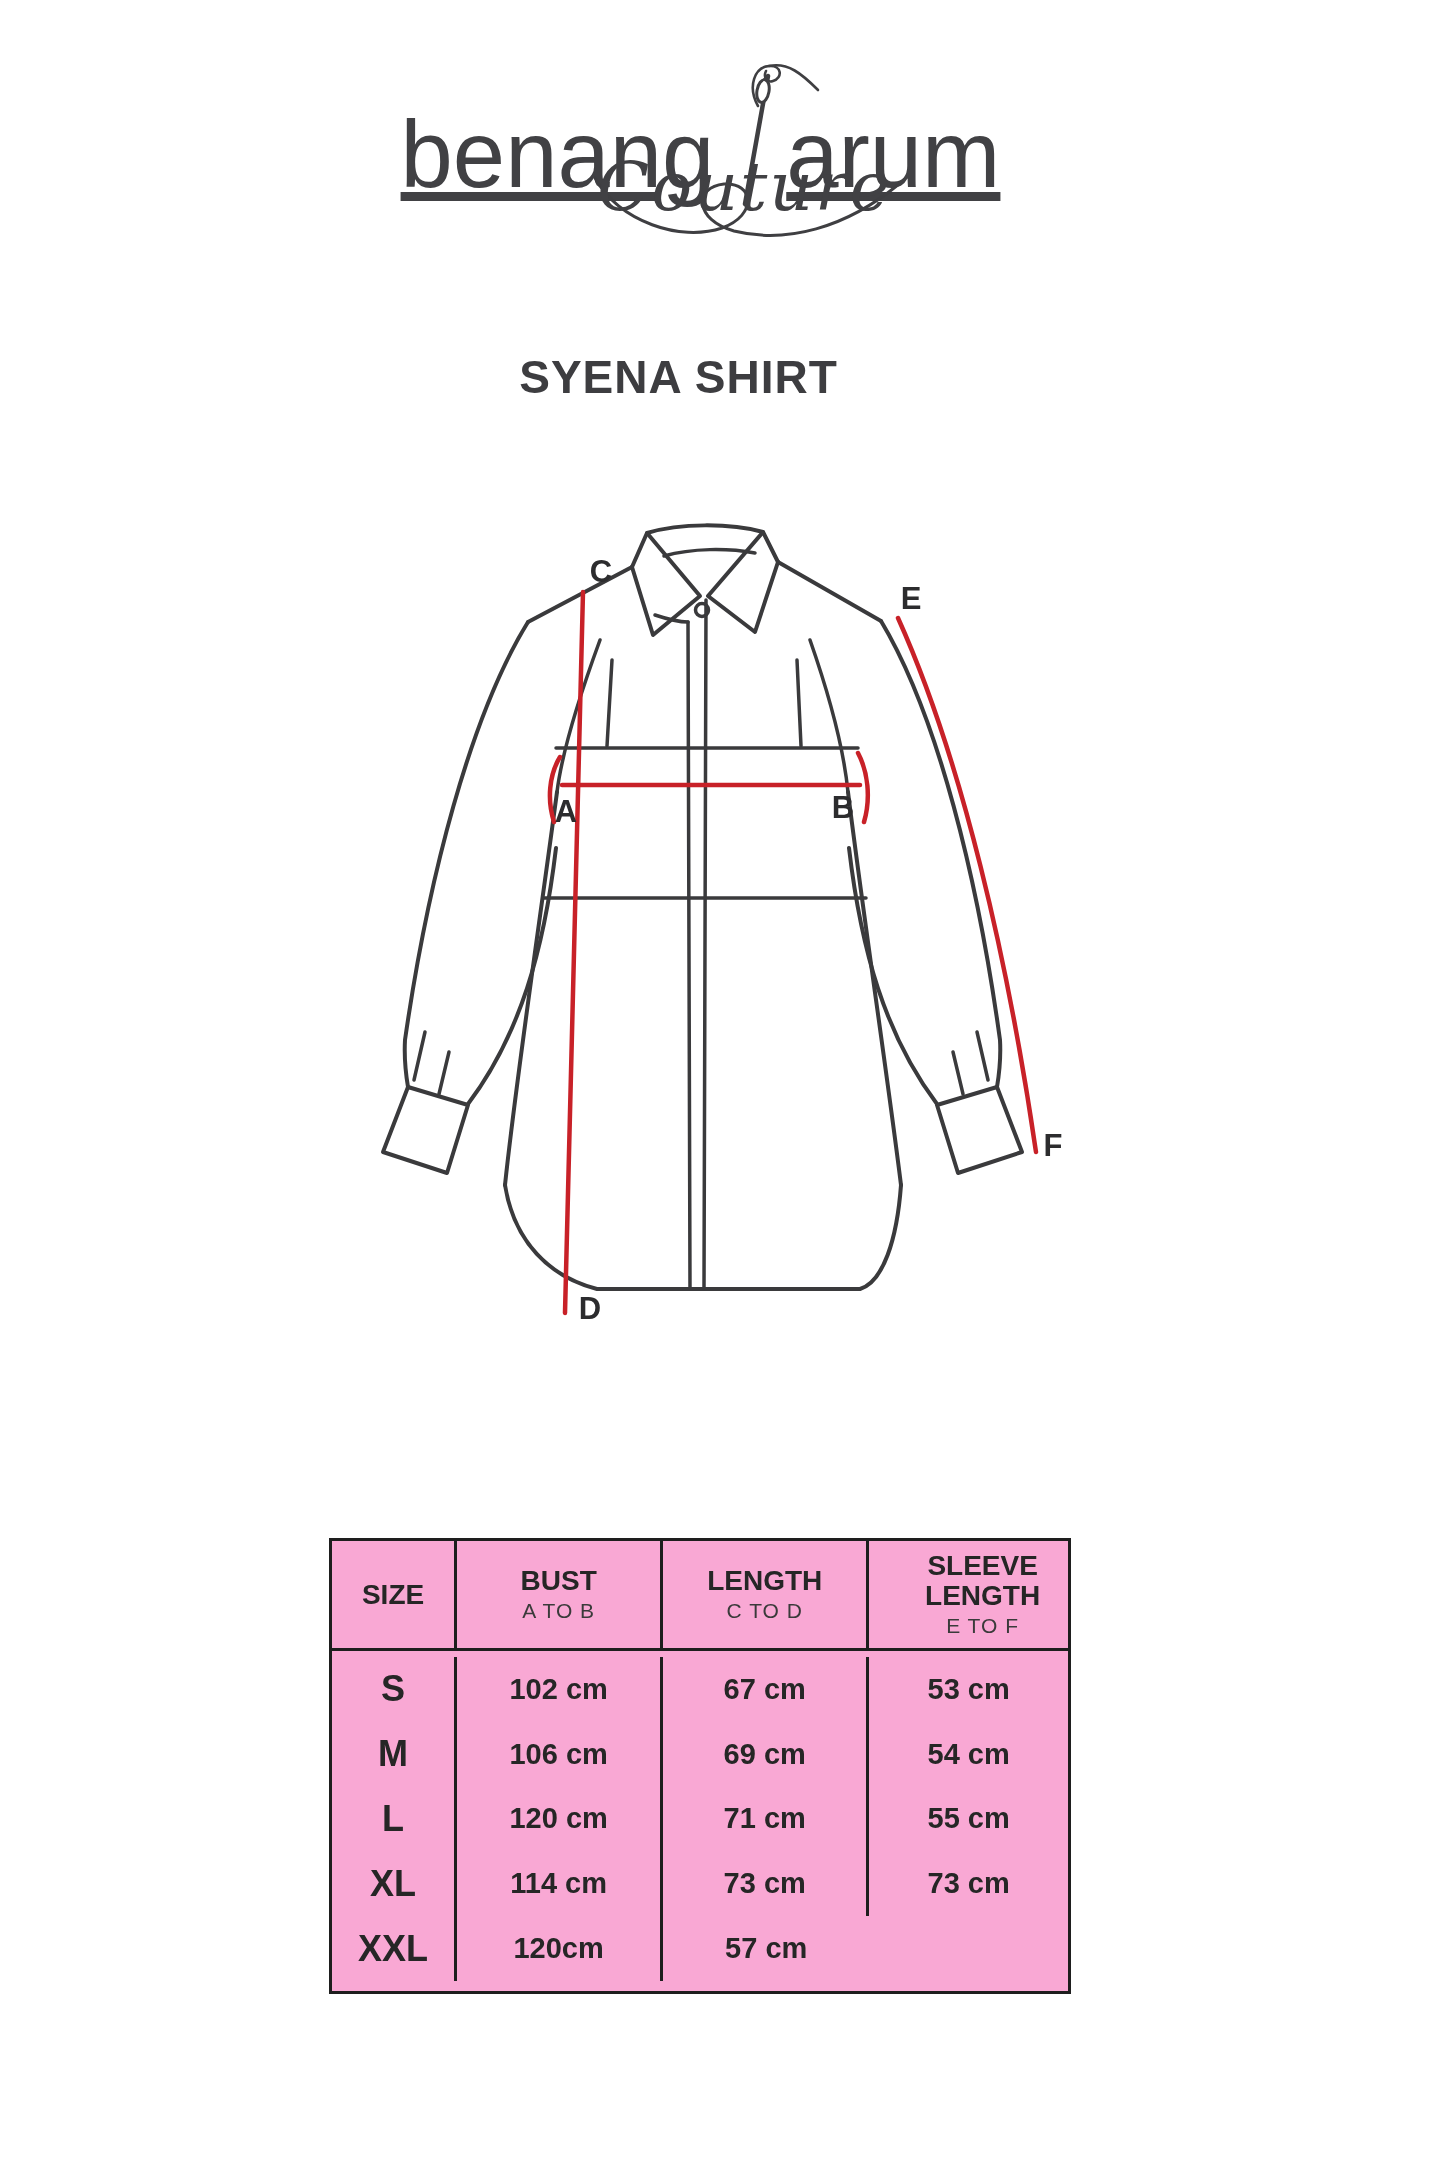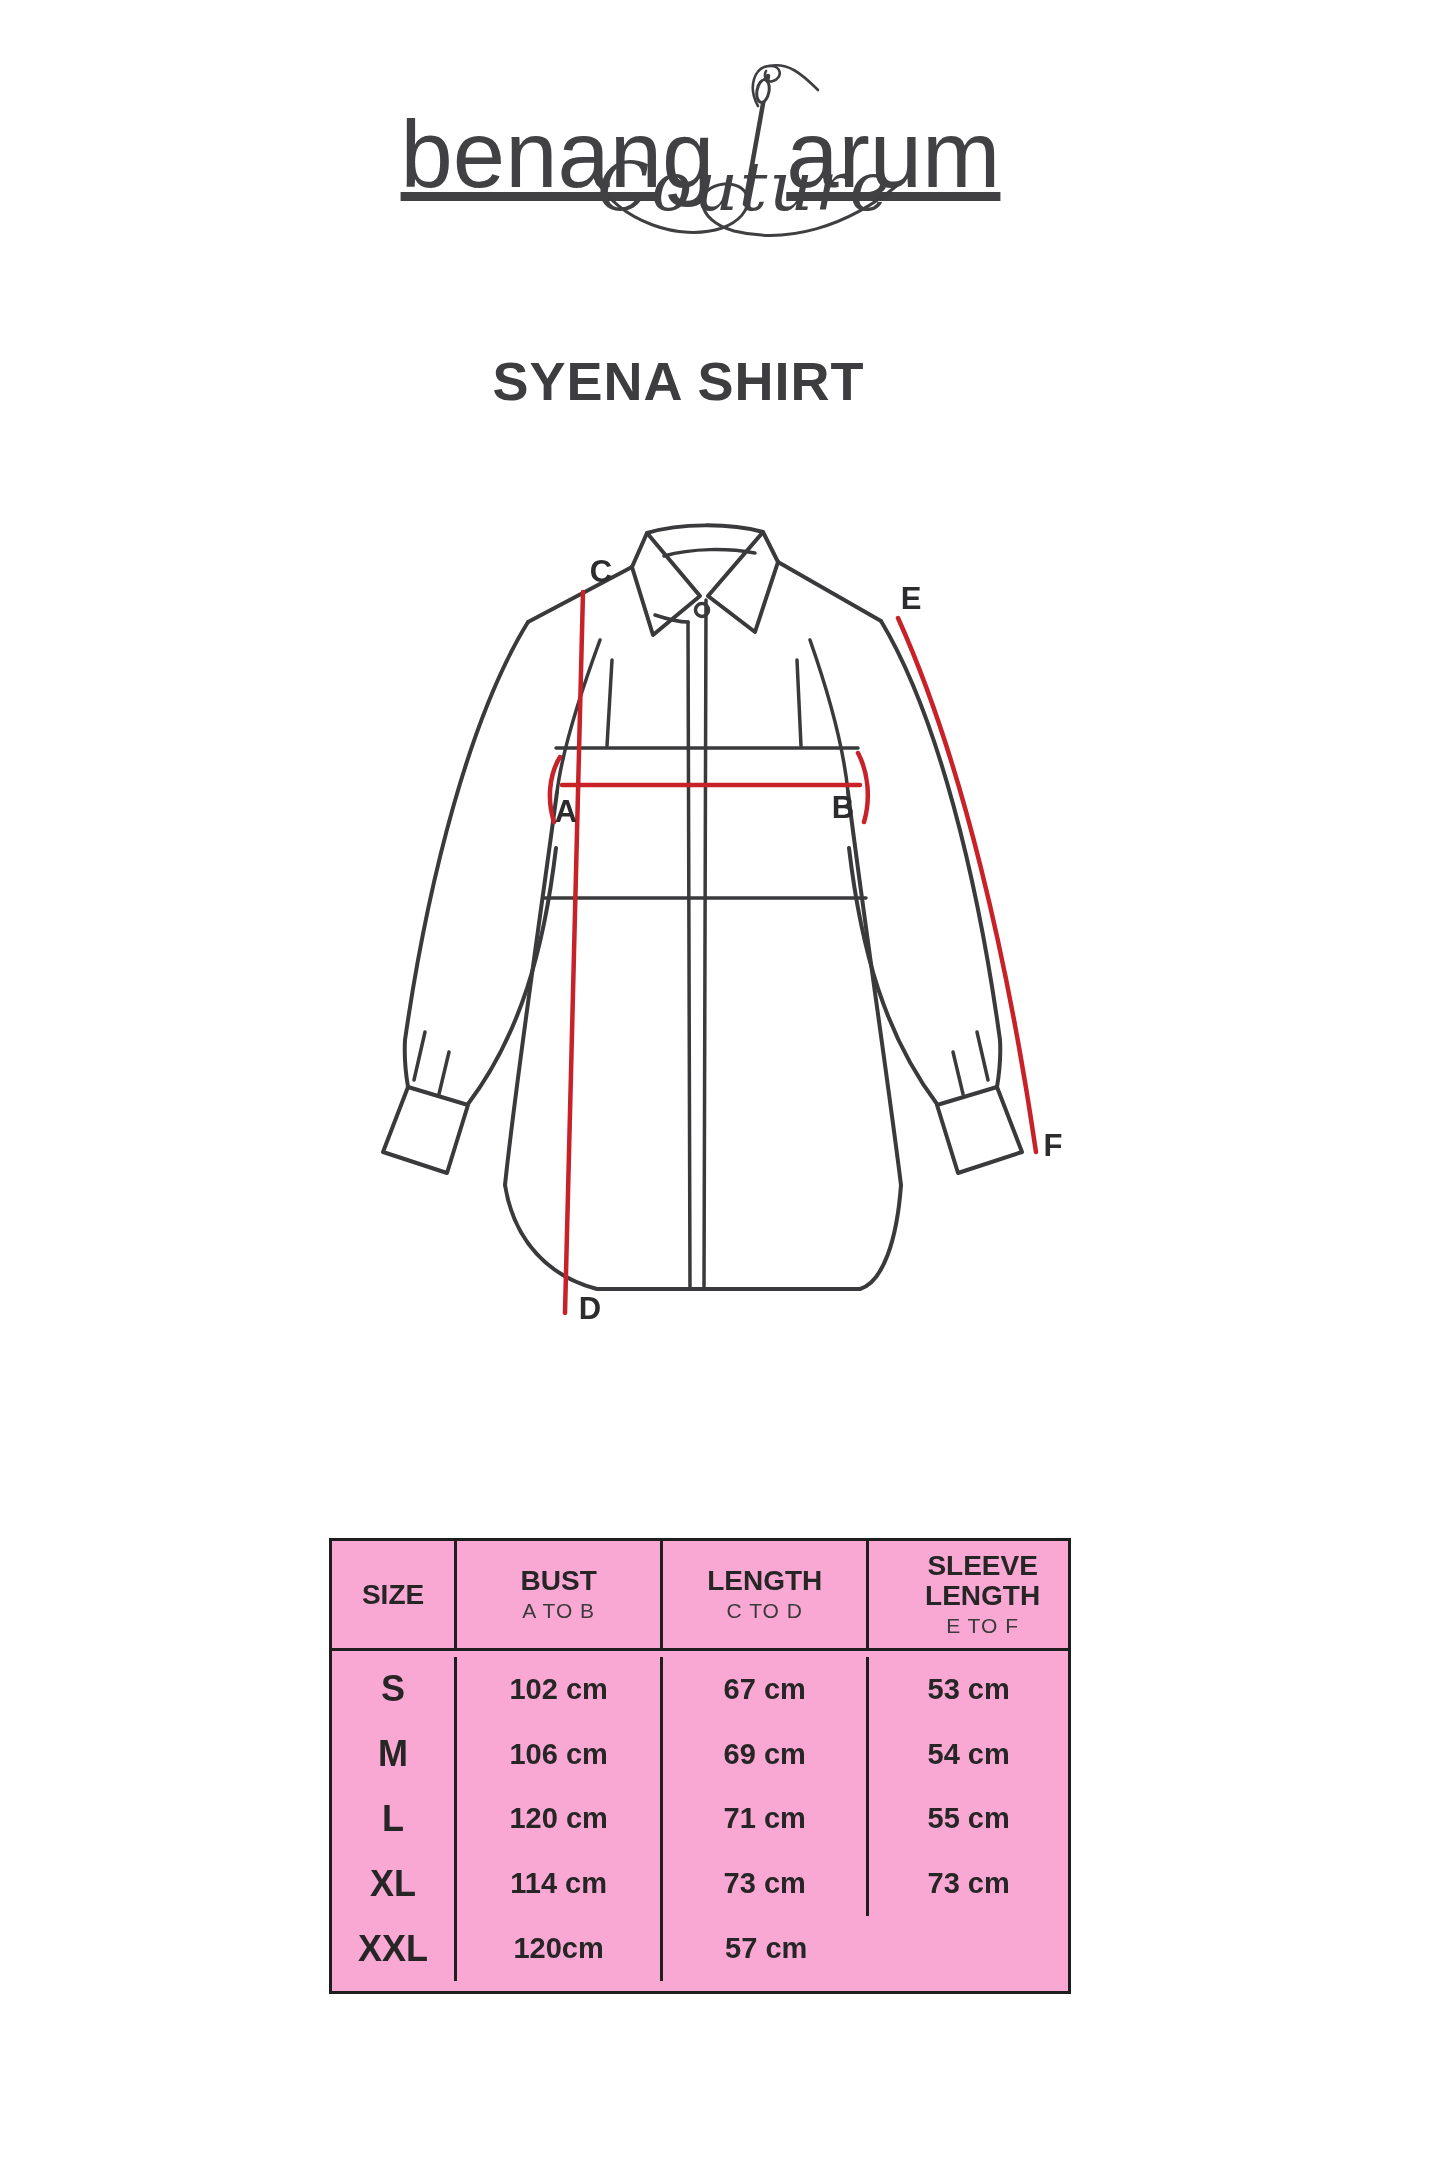--- a/index.html
+++ b/index.html
@@ -21,21 +21,21 @@
   .needle-wrap svg{overflow:visible;}
   .thread-swirl{position:absolute;top:170px;left:592px;width:310px;height:78px;}
   .brand-tagline{
     position:absolute;top:150px;left:44px;right:0;text-align:center;
     font-family:"DejaVu Serif", serif;font-style:italic;font-size:68px;line-height:1.1;
     color:#414144;letter-spacing:2px;
   }
   
   .page-title{
     position:absolute;top:350px;left:0;right:88px;text-align:center;
-    font-size:54px;font-weight:700;letter-spacing:1px;color:#3d3d40;
+    font-size:46px;font-weight:700;letter-spacing:1px;color:#3d3d40;
   }
   
   .diagram{position:absolute;left:380px;top:495px;width:690px;height:840px;}
   .outline{stroke:#3a3a3c;stroke-width:4;fill:none;stroke-linecap:round;stroke-linejoin:round;}
   .seam{stroke:#3a3a3c;stroke-width:3.5;fill:none;stroke-linecap:round;}
   .red{stroke:#c82128;stroke-width:4.5;fill:none;stroke-linecap:round;}
   .ptlabel{font-family:"Liberation Sans", sans-serif;font-size:31px;font-weight:700;fill:#2c2c2e;}
   
   .size-table{
     position:absolute;left:329px;top:1538px;width:742px;height:456px;

